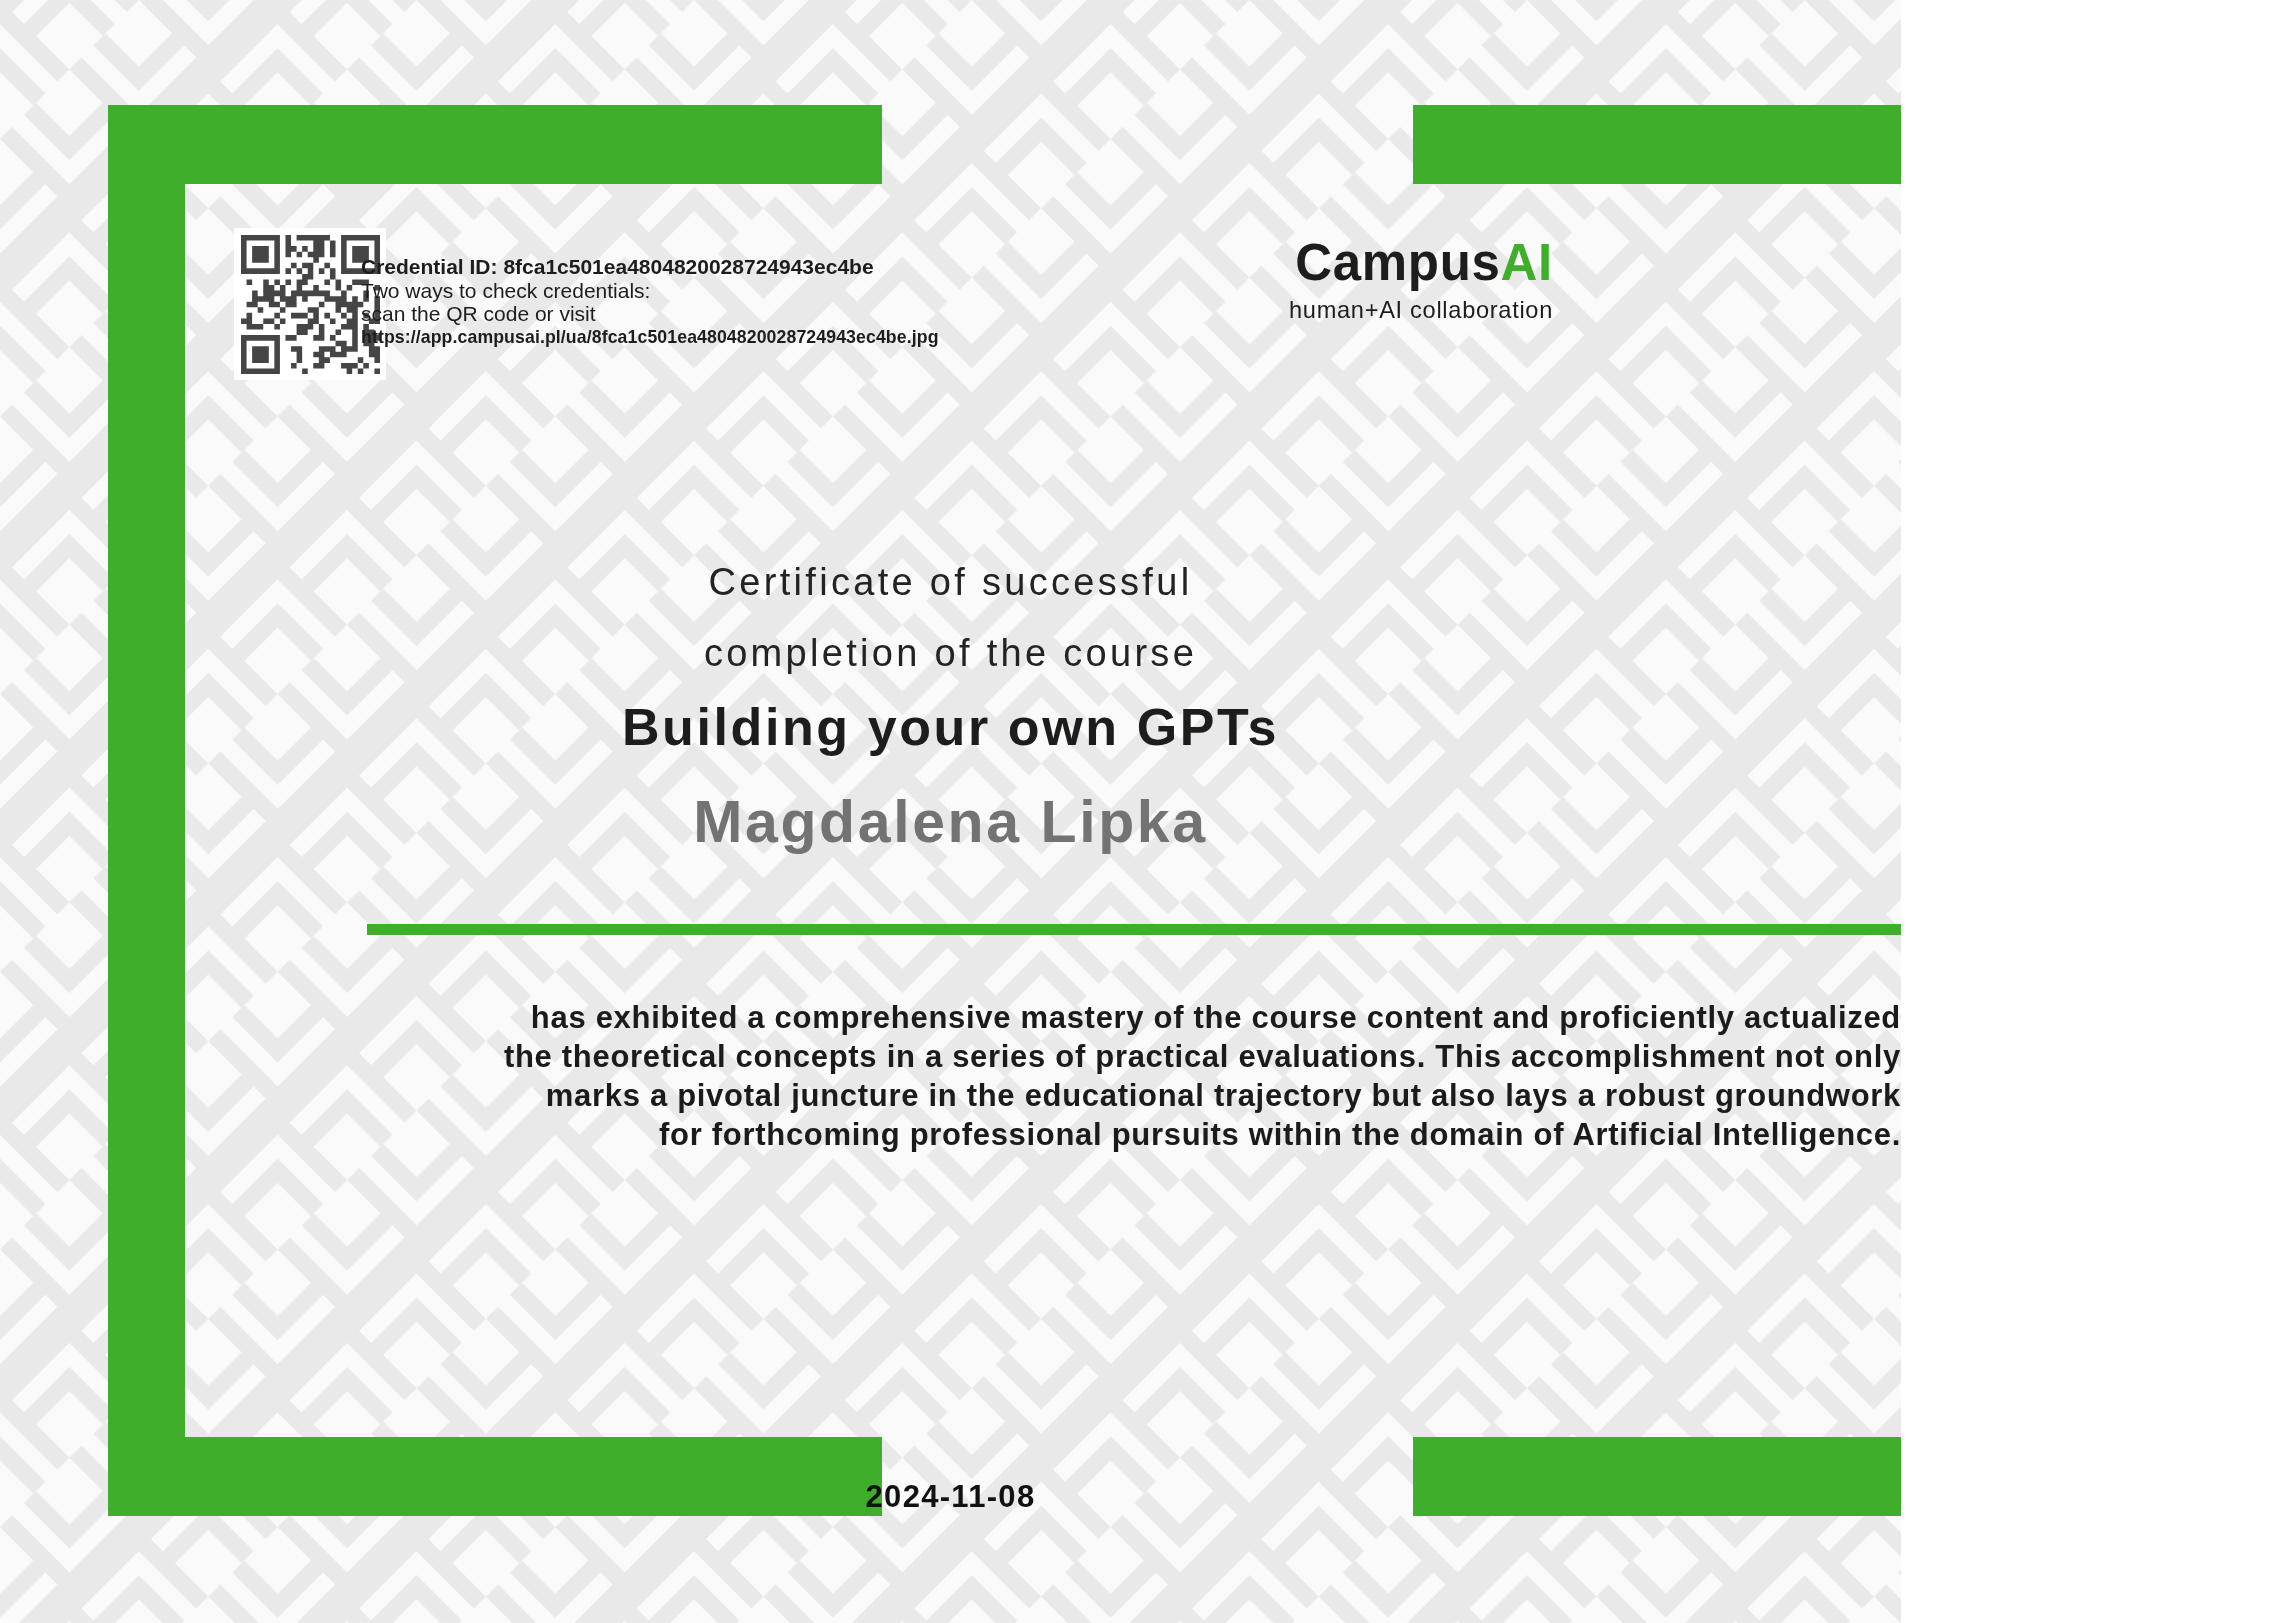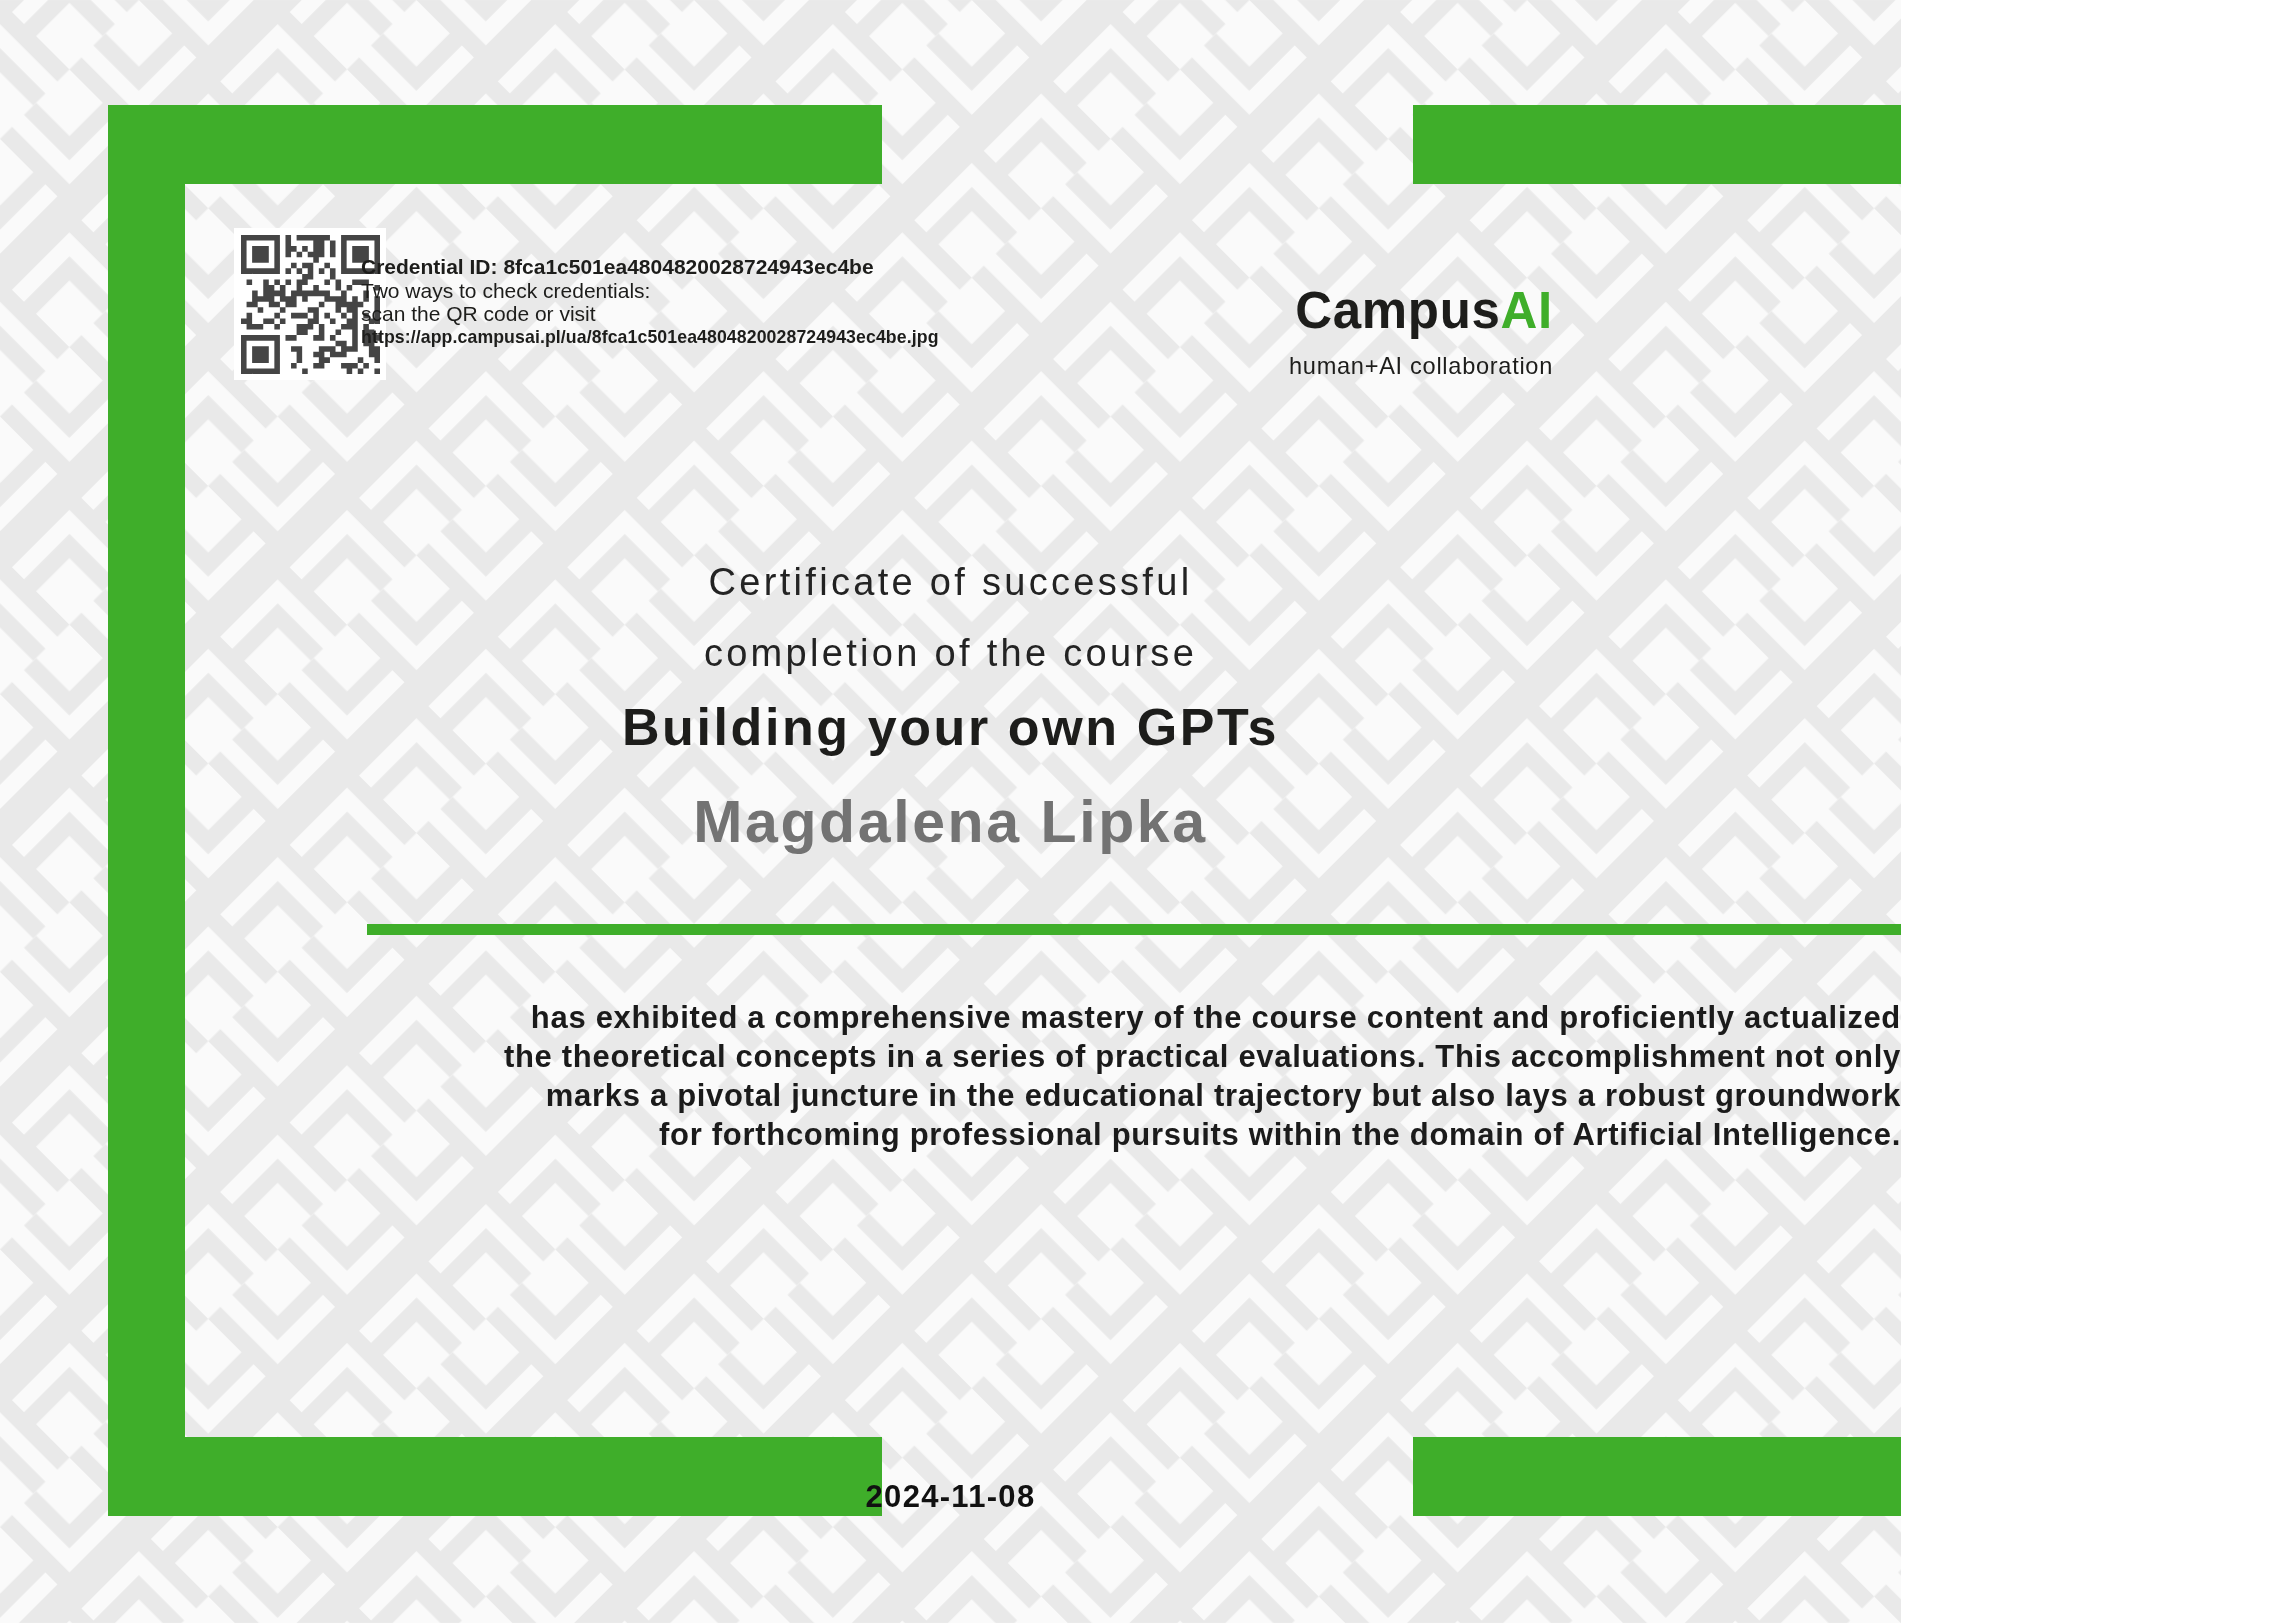--- a/index.html
+++ b/index.html
@@ -26,23 +26,23 @@
   .fr-br-h{left:1413px;top:1437px;width:775px;height:79px;}
 
   
   .qr-wrap{position:absolute;left:234px;top:228px;width:152px;height:152px;background:#ffffff;padding:6.5px;}
   .cred{position:absolute;left:361px;top:255px;line-height:23.6px;font-size:21px;color:var(--ink);}
   .cred .b{font-weight:700;}
   .cred .url{font-size:17.7px;line-height:22px;font-weight:700;letter-spacing:0.1px;}
 
   
   .logo{position:absolute;right:348px;top:236px;text-align:right;}
-  .logo .brand{font-size:51px;font-weight:700;line-height:54px;letter-spacing:0.7px;color:var(--ink);margin-top:48px;}
+  .logo .brand{font-size:51px;font-weight:700;line-height:54px;letter-spacing:0.7px;color:var(--ink);}
   .logo .brand .accent{color:var(--green);}
-  .logo .tagline{font-size:23.6px;font-weight:500;line-height:27.5px;margin-top:15px;letter-spacing:0.7px;color:var(--ink);}
+  .logo .tagline{font-size:23.6px;font-weight:500;line-height:27.5px;margin-top:7px;letter-spacing:0.7px;color:var(--ink);}
 
   
   .title{position:absolute;left:0;right:0;top:547px;text-align:center;color:var(--text);}
   .title .t-line{font-size:38px;font-weight:400;line-height:71px;letter-spacing:3.3px;}
   .title .t-course{font-size:52px;font-weight:700;line-height:77px;letter-spacing:2.6px;color:var(--ink);}
   .name{position:absolute;left:0;right:0;top:788px;text-align:center;font-size:59px;font-weight:700;letter-spacing:2.6px;color:#737373;}
   .divider{position:absolute;left:367px;top:924px;width:1564px;height:10.5px;background:var(--green);}
   .body-text{position:absolute;left:0;right:0;top:998px;text-align:right;font-size:31px;font-weight:700;line-height:39px;letter-spacing:0.7px;color:#1b1b1b;}
   .date{position:absolute;left:0;right:0;top:1479px;text-align:center;font-size:31px;font-weight:700;letter-spacing:1.3px;color:#111;}
 </style>

